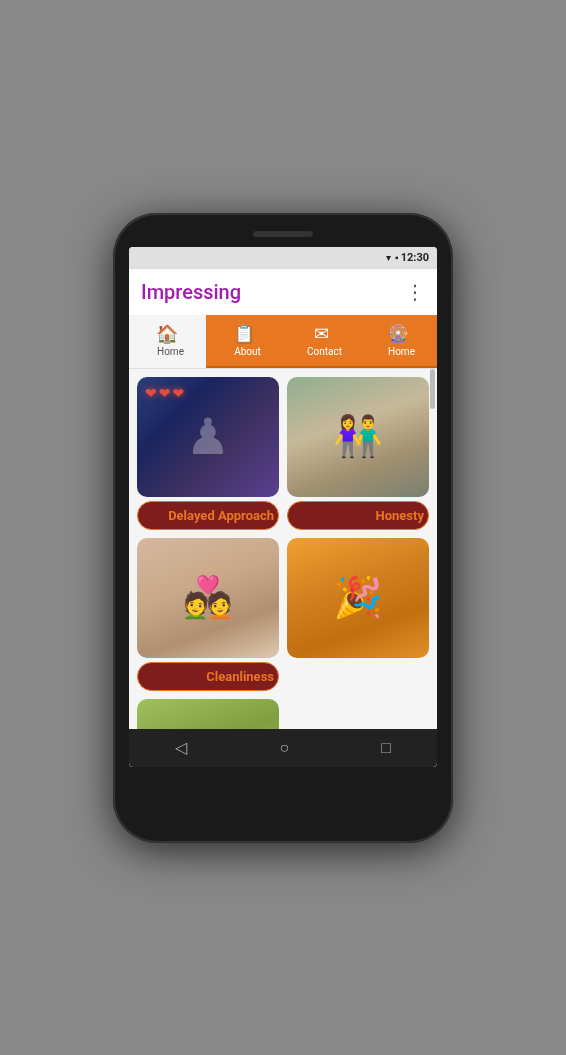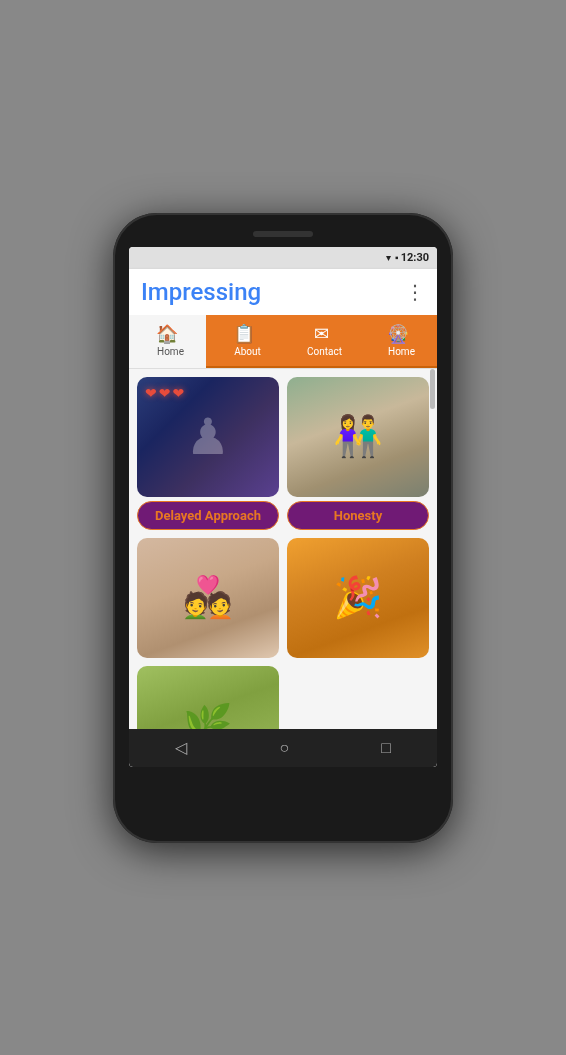--- a/index.html
+++ b/index.html
@@ -77,23 +77,23 @@
     .app-bar {
       background: #fff;
       height: 46px;
       display: flex;
       align-items: center;
       padding: 0 12px;
       box-shadow: 0 1px 3px rgba(0,0,0,0.15);
       flex-shrink: 0;
     }
     .app-title {
-      font-size: 24px;
+      font-size: 20px;
       font-weight: 500;
-      color: #3b82f6;
+      color: #a21caf;
       flex: 1;
     }
     .more-dots {
       font-size: 20px;
       color: #555;
       cursor: pointer;
       letter-spacing: 0;
     }
 
     
@@ -258,24 +258,24 @@
       display: flex;
       align-items: center;
       justify-content: center;
     }
     .garden-img::before {
       content: '🌿';
       font-size: 40px;
     }
 
     .card-label {
-      background: #701a75;
+      background: #7f1d1d;
       border: 1.5px solid #E87722;
       border-radius: 20px;
-      text-align: center;
+      text-align: right;
       padding: 6px 4px;
       font-size: 13px;
       font-weight: bold;
       color: #E87722;
       cursor: pointer;
     }
 
     
     .bottom-nav {
       background: #222;
@@ -365,20 +365,21 @@
           <div class="card-image">
             <div class="couple-back-img"></div>
           </div>
           <div class="card-label">Honesty</div>
         </div>
 
         <div class="card">
           <div class="card-image">
             <div class="couple-lie-img"></div>
           </div>
+          <div class="card-label">Cleanliness</div>
         </div>
 
 
         <div class="card">
           <div class="card-image">
             <div class="party-img"></div>
           </div>
         </div>
 
         <div class="card">

